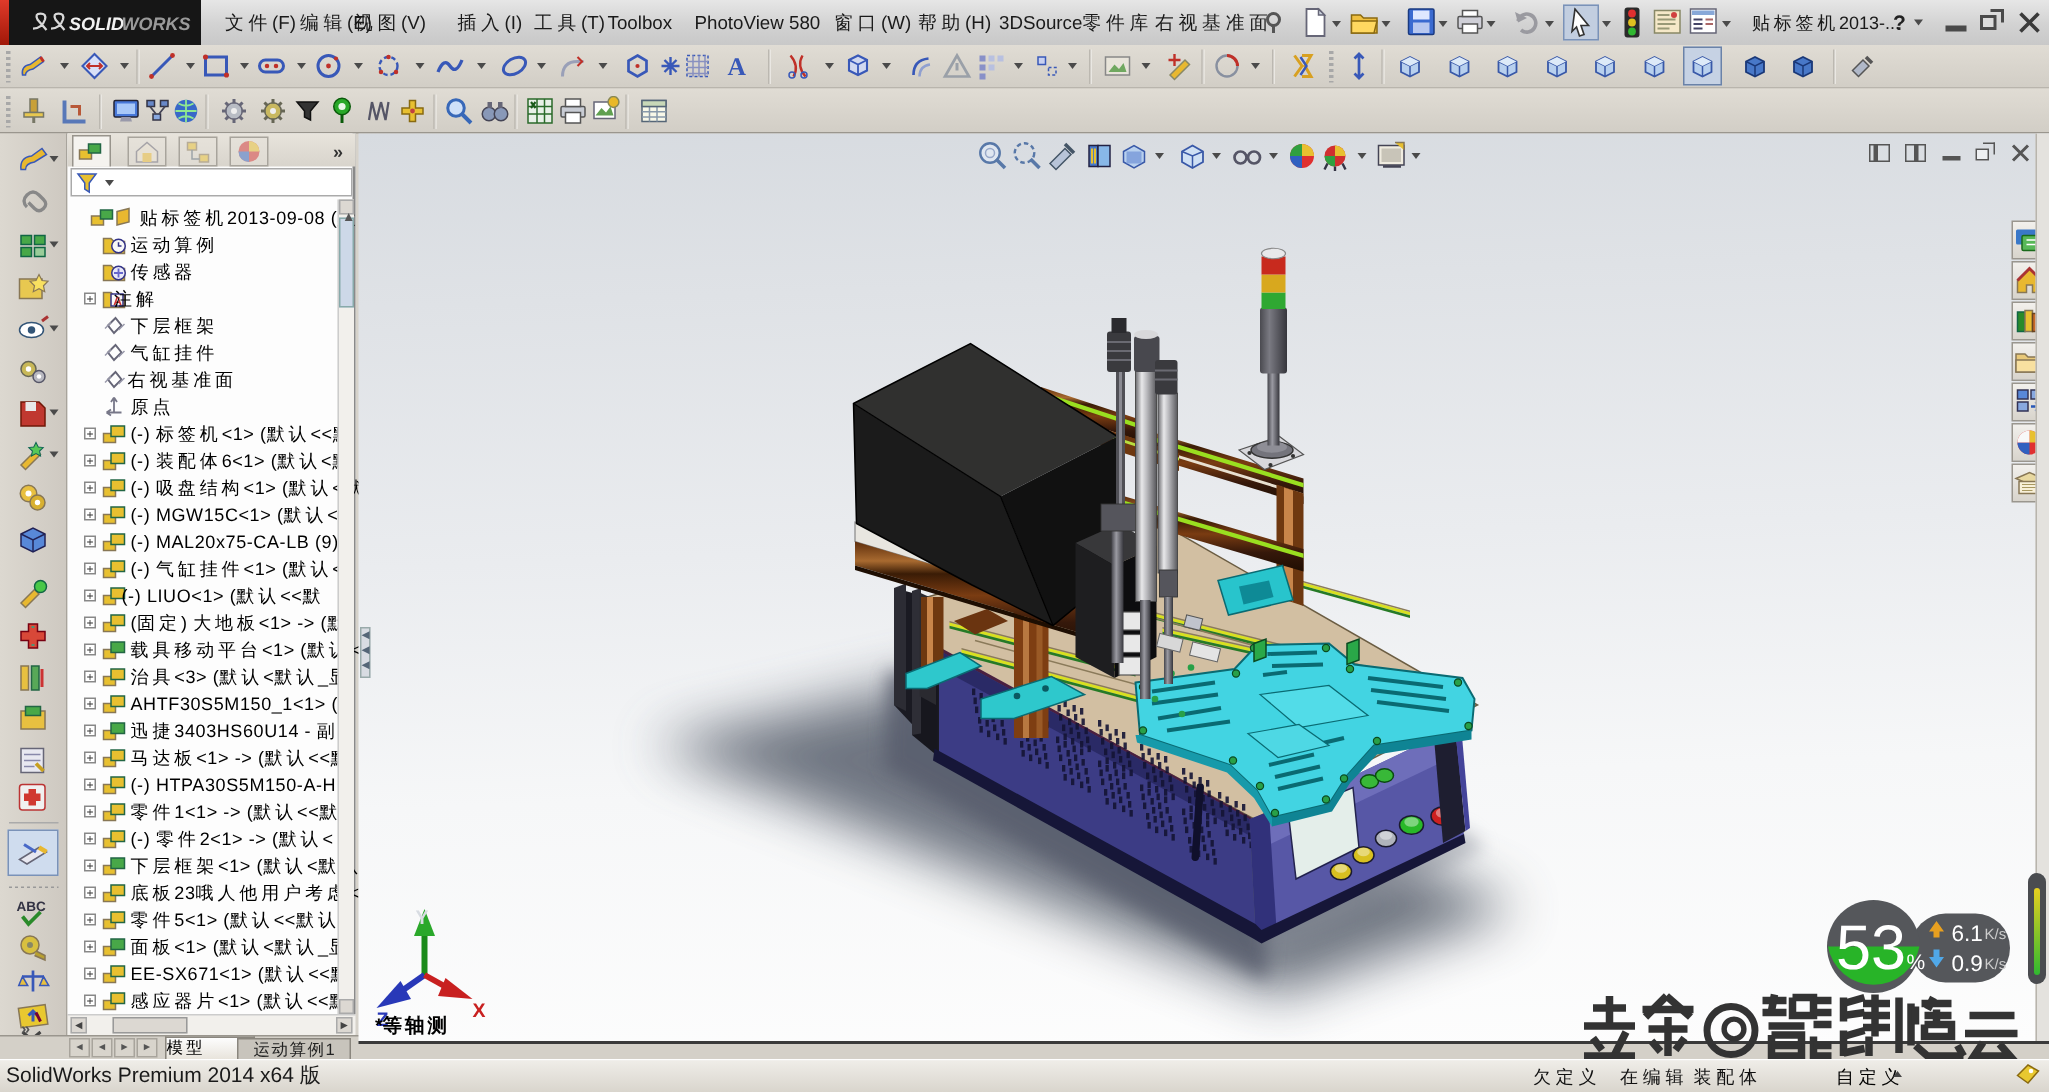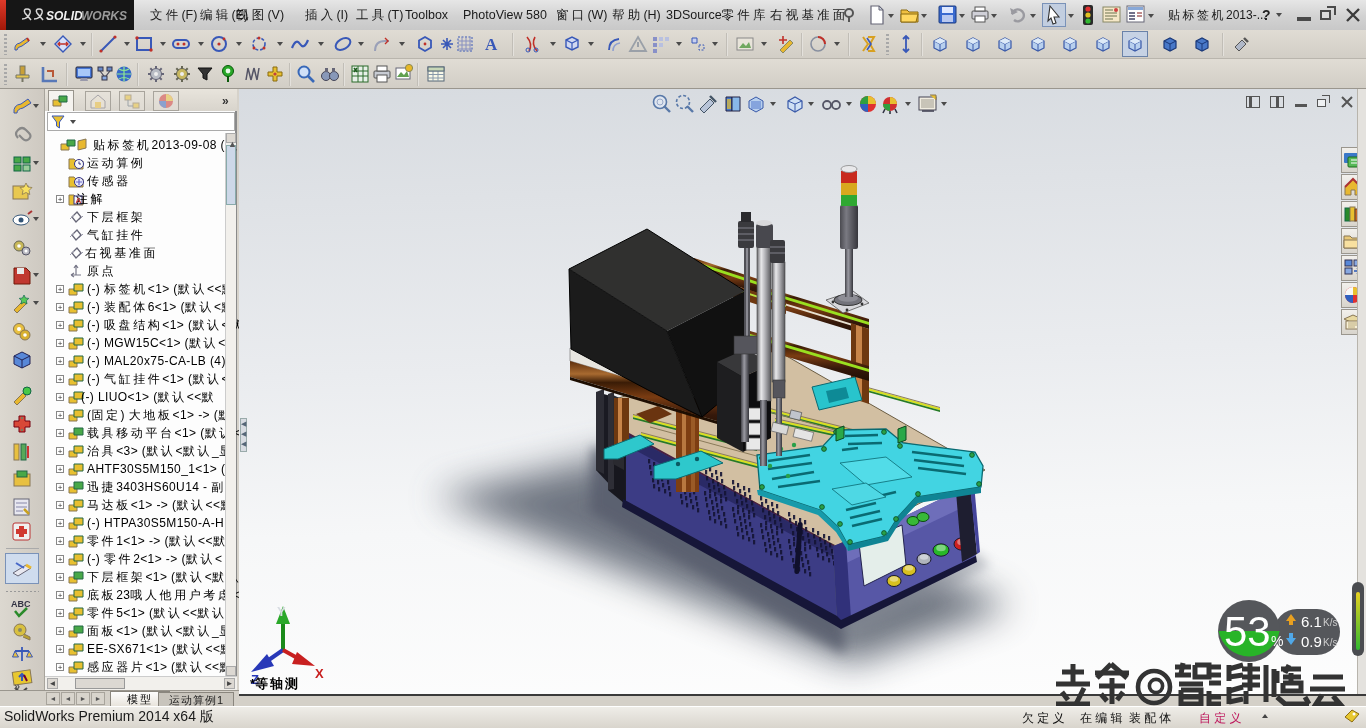--- a/index.html
+++ b/index.html
@@ -575,21 +575,21 @@
 <svg class="abs" style="left:68px;top:335px" width="16" height="16" viewBox="0 0 16 16">
     <path d="M1 8 h8 v6 h-8 z" fill="#e8c030" stroke="#875"></path>
     <path d="M6 3 h9 v7 h-9 z" fill="#e8c030" stroke="#264"></path>
   </svg>
 <div class="trow" style="left:87px;top:334px">(-) MGW15C&lt;1&gt; (<span class="cj">默认</span>&lt;</div>
 <div class="abs" style="left:56px;top:357px;width:8px;height:8px;border:1px solid #888;background:#fff;font-size:8px;line-height:7px;text-align:center;color:#333">+</div>
 <svg class="abs" style="left:68px;top:353px" width="16" height="16" viewBox="0 0 16 16">
     <path d="M1 8 h8 v6 h-8 z" fill="#e8c030" stroke="#875"></path>
     <path d="M6 3 h9 v7 h-9 z" fill="#e8c030" stroke="#264"></path>
   </svg>
-<div class="trow" style="left:87px;top:352px">(-) MAL20x75-CA-LB (4)</div>
+<div class="trow" style="left:87px;top:352px">(-) MAL20x75-CA-LB (9)</div>
 <div class="abs" style="left:56px;top:375px;width:8px;height:8px;border:1px solid #888;background:#fff;font-size:8px;line-height:7px;text-align:center;color:#333">+</div>
 <svg class="abs" style="left:68px;top:371px" width="16" height="16" viewBox="0 0 16 16">
     <path d="M1 8 h8 v6 h-8 z" fill="#e8c030" stroke="#875"></path>
     <path d="M6 3 h9 v7 h-9 z" fill="#e8c030" stroke="#264"></path>
   </svg>
 <div class="trow" style="left:87px;top:370px">(-) <span class="cj">气缸挂件</span>&lt;1&gt; (<span class="cj">默认</span>&lt;</div>
 <div class="abs" style="left:56px;top:393px;width:8px;height:8px;border:1px solid #888;background:#fff;font-size:8px;line-height:7px;text-align:center;color:#333">+</div>
 <svg class="abs" style="left:68px;top:389px" width="16" height="16" viewBox="0 0 16 16">
     <path d="M1 8 h8 v6 h-8 z" fill="#e8c030" stroke="#875"></path>
     <path d="M6 3 h9 v7 h-9 z" fill="#e8c030" stroke="#264"></path>
@@ -694,21 +694,21 @@
 <div class="abs" style="left:47px;top:678px;width:11px;height:11px;background:#dcd8d2;border:1px solid #aaa;font-size:8px;line-height:10px;text-align:center;color:#444">◄</div>
 <div class="abs" style="left:224px;top:678px;width:11px;height:11px;background:#dcd8d2;border:1px solid #aaa;font-size:8px;line-height:10px;text-align:center;color:#444">►</div>
 <div class="abs" style="left:75px;top:678px;width:50px;height:11px;background:#dcd8d2;border:1px solid #999"></div>
 <div class="abs" style="left:14px;top:680px;font-size:11px;color:#555;font-weight:bold">»</div>
 <div class="abs" id="tabsrow"></div>
 <div class="abs" style="left:0;top:690px;width:1366px;height:1px;background:#9a968e"></div>
 <div class="abs" style="left:46px;top:692px;width:14px;height:13px;background:#d8d4cc;border:1px solid #a8a49c;font-size:7px;text-align:center;line-height:12px;color:#555">◄</div>
 <div class="abs" style="left:61px;top:692px;width:14px;height:13px;background:#d8d4cc;border:1px solid #a8a49c;font-size:7px;text-align:center;line-height:12px;color:#555">◄</div>
 <div class="abs" style="left:76px;top:692px;width:14px;height:13px;background:#d8d4cc;border:1px solid #a8a49c;font-size:7px;text-align:center;line-height:12px;color:#555">►</div>
 <div class="abs" style="left:91px;top:692px;width:14px;height:13px;background:#d8d4cc;border:1px solid #a8a49c;font-size:7px;text-align:center;line-height:12px;color:#555">►</div>
-<div class="abs" style="left:110px;top:691px;width:60px;height:15px;background:linear-gradient(#fdfdfd,#e8e4dc);border:1px solid #8a867e;border-bottom:none;font-size:11px;text-align:center;line-height:15px"><span class="cj" style="letter-spacing:2px">模型</span></div>
+<div class="abs" style="left:110px;top:691px;width:60px;height:15px;background:linear-gradient(#fdfdfd,#e8e4dc);border:1px solid #8a867e;border-bottom:none;font-size:11px;text-align:left;line-height:15px"><span class="cj" style="letter-spacing:2px">模型</span></div>
 <div class="abs" style="left:158px;top:692px;width:76px;height:14px;background:#c8c4bc;border:1px solid #8a867e;border-bottom:none;font-size:11px;text-align:center;line-height:14px;color:#222"><span class="cj" style="letter-spacing:1px">运动算例</span>1</div>
 <div class="abs" id="viewport"></div>
 <svg class="abs" style="left:239px;top:89px" width="1127" height="605" viewBox="239 89 1127 605">
 <defs>
 <filter id="blur18" x="-40%" y="-40%" width="180%" height="180%">
         <feGaussianBlur stdDeviation="18"></feGaussianBlur>
       </filter>
 <filter id="blur8" x="-40%" y="-40%" width="180%" height="180%">
         <feGaussianBlur stdDeviation="6"></feGaussianBlur>
       </filter>
@@ -1333,17 +1333,17 @@
 <linearGradient id="memg" x1="0" y1="0" x2="0" y2="1">
       <stop offset="0" stop-color="#e8d020"></stop>
       <stop offset="1" stop-color="#30b830"></stop>
     </linearGradient>
 <rect x="6" y="12" width="4" height="58" rx="2" fill="url(#memg)"></rect>
 </svg>
 <div class="abs" id="statusbar"></div>
 <div class="abs" style="left:4px;top:708px;font-size:14px;color:#1a1a1a">SolidWorks Premium 2014 x64 <span class="cj">版</span></div>
 <div class="abs" style="left:1022px;top:710px;font-size:12px;color:#111"><span class="cj">欠定义</span></div>
 <div class="abs" style="left:1080px;top:710px;font-size:12px;color:#111"><span class="cj">在编辑</span> <span class="cj">装配体</span></div>
-<div class="abs" style="left:1199px;top:710px;font-size:12px;color:#be185d"><span class="cj">自定义</span></div>
+<div class="abs" style="left:1224px;top:710px;font-size:12px;color:#000000"><span class="cj">自定义</span></div>
 <div class="dd" style="left:1262px;top:714px;border-top:none;border-bottom:4px solid #444"></div>
 <svg class="abs" style="left:1344px;top:709px" width="16" height="14">
     <path d="M1 8 L8 1 L15 5 L8 13 Z" fill="#e8c830" stroke="#8a6a10"></path>
     <circle cx="10" cy="5" r="1.5" fill="#fff"></circle>
   </svg>
 </body></html>

